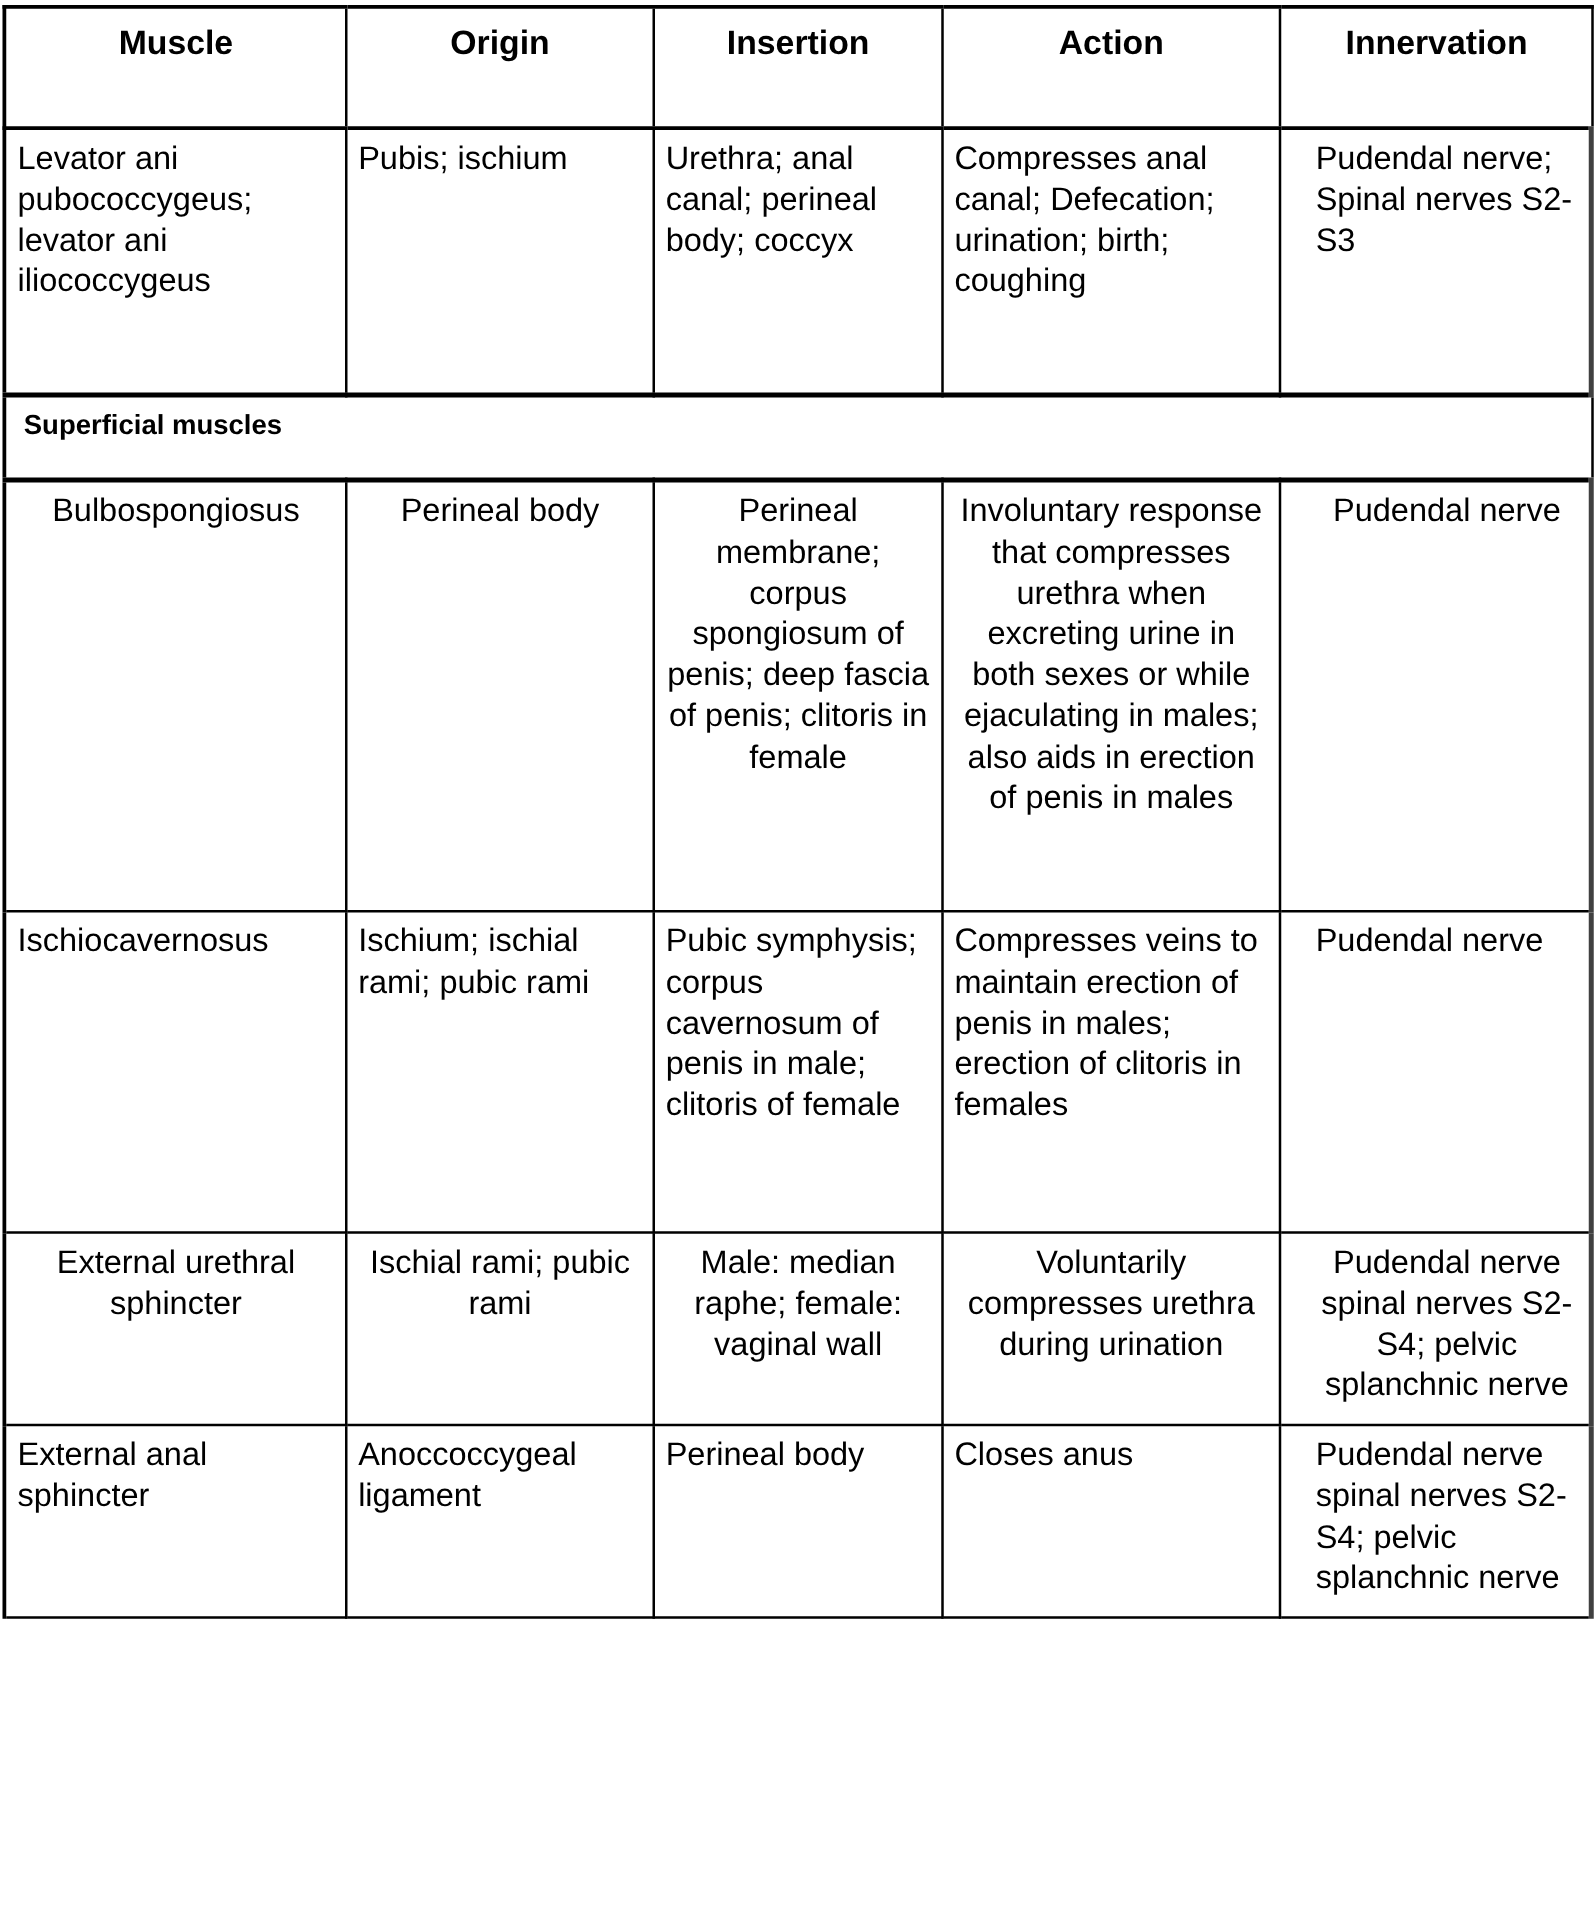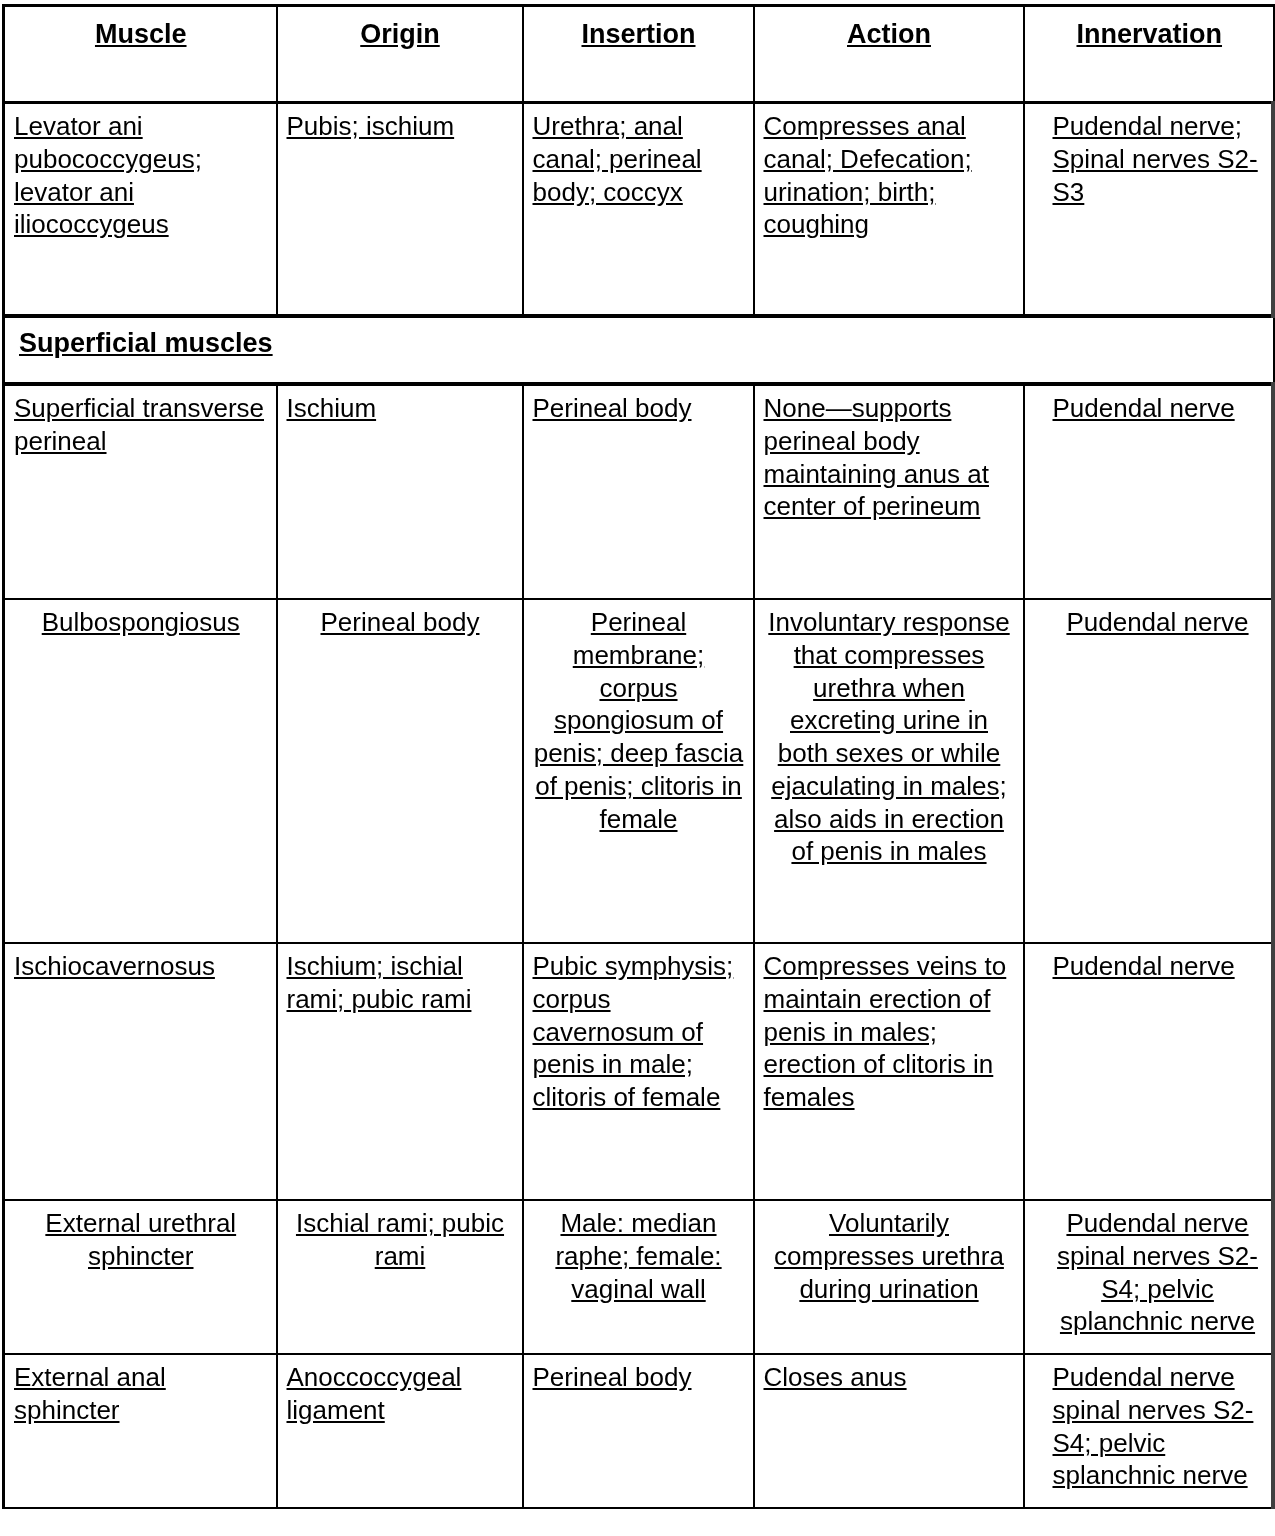--- a/index.html
+++ b/index.html
@@ -28,21 +28,20 @@
   table.muscle-table td,
   table.muscle-table th {
     border: 2px solid #000000;
     vertical-align: top;
     padding: 6px 8px 6px 9px;
     font-size: 26px;
     line-height: 1.26;
     font-weight: normal;
     text-align: left;
     word-wrap: break-word;
-    text-decoration: underline;
   }
   
   col.c-muscle      { width: 273px; }
   col.c-origin      { width: 246px; }
   col.c-insertion   { width: 231px; }
   col.c-action      { width: 270px; }
   col.c-innervation { width: 251px; }
 
   
   tr.header-row th {
@@ -55,21 +54,21 @@
     vertical-align: top;
     border-top: 3px solid #000;
     border-bottom: 3px solid #000;
   }
   tr.header-row th:first-child { border-left: 3px solid #000; }
   tr.header-row th:last-child  { border-right: 3px solid #000; }
 
   
   tr.section-row td {
     font-weight: bold;
-    font-size: 27px;
+    font-size: 22px;
     border-top: 4px solid #000;
     border-bottom: 4px solid #000;
     border-left: 3px solid #000;
     border-right: 3px solid #000;
     padding-left: 14px;
     padding-top: 8px;
     padding-bottom: 14px;
     height: 42px;
   }
 
@@ -113,27 +112,20 @@
         <td>Pubis; ischium</td>
         <td>Urethra; anal canal; perineal body; coccyx</td>
         <td>Compresses anal canal; Defecation; urination; birth; coughing</td>
         <td>Pudendal nerve; Spinal nerves S2-S3</td>
       </tr>
 
       <tr class="section-row">
         <td colspan="5">Superficial muscles</td>
       </tr>
 
-      <tr class="data-row r-superficial">
-        <td>Superficial transverse perineal</td>
-        <td>Ischium</td>
-        <td>Perineal body</td>
-        <td>None—supports perineal body maintaining anus at center of perineum</td>
-        <td>Pudendal nerve</td>
-      </tr>
 
       <tr class="data-row r-bulbo">
         <td>Bulbospongiosus</td>
         <td>Perineal body</td>
         <td>Perineal membrane; corpus spongiosum of penis; deep fascia of penis; clitoris in female</td>
         <td>Involuntary response that compresses urethra when excreting urine in both sexes or while ejaculating in males; also aids in erection of penis in males</td>
         <td>Pudendal nerve</td>
       </tr>
 
       <tr class="data-row r-ischio">

